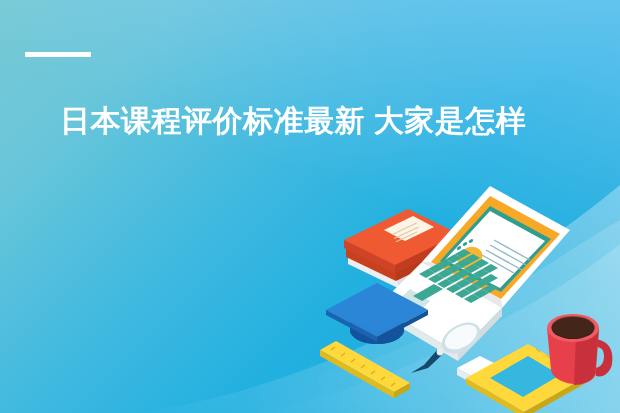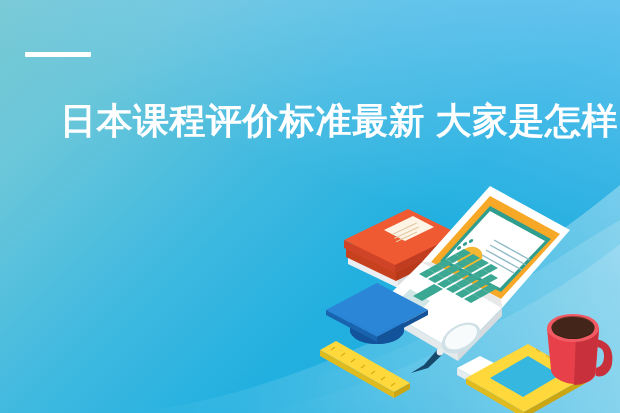--- a/index.html
+++ b/index.html
@@ -47,21 +47,21 @@
     border-radius: 1px;
   }
 
   
   #headline {
     position: absolute;
     left: 60px;
     top: 100px;
     width: 500px;
     color: #ffffff;
-    font-size: 36px;
+    font-size: 30px;
     font-weight: bold;
     letter-spacing: .5px;
     line-height: 42px;
     white-space: nowrap;
   }
 
   
   #illustration {
     position: absolute;
     left: 318px;

